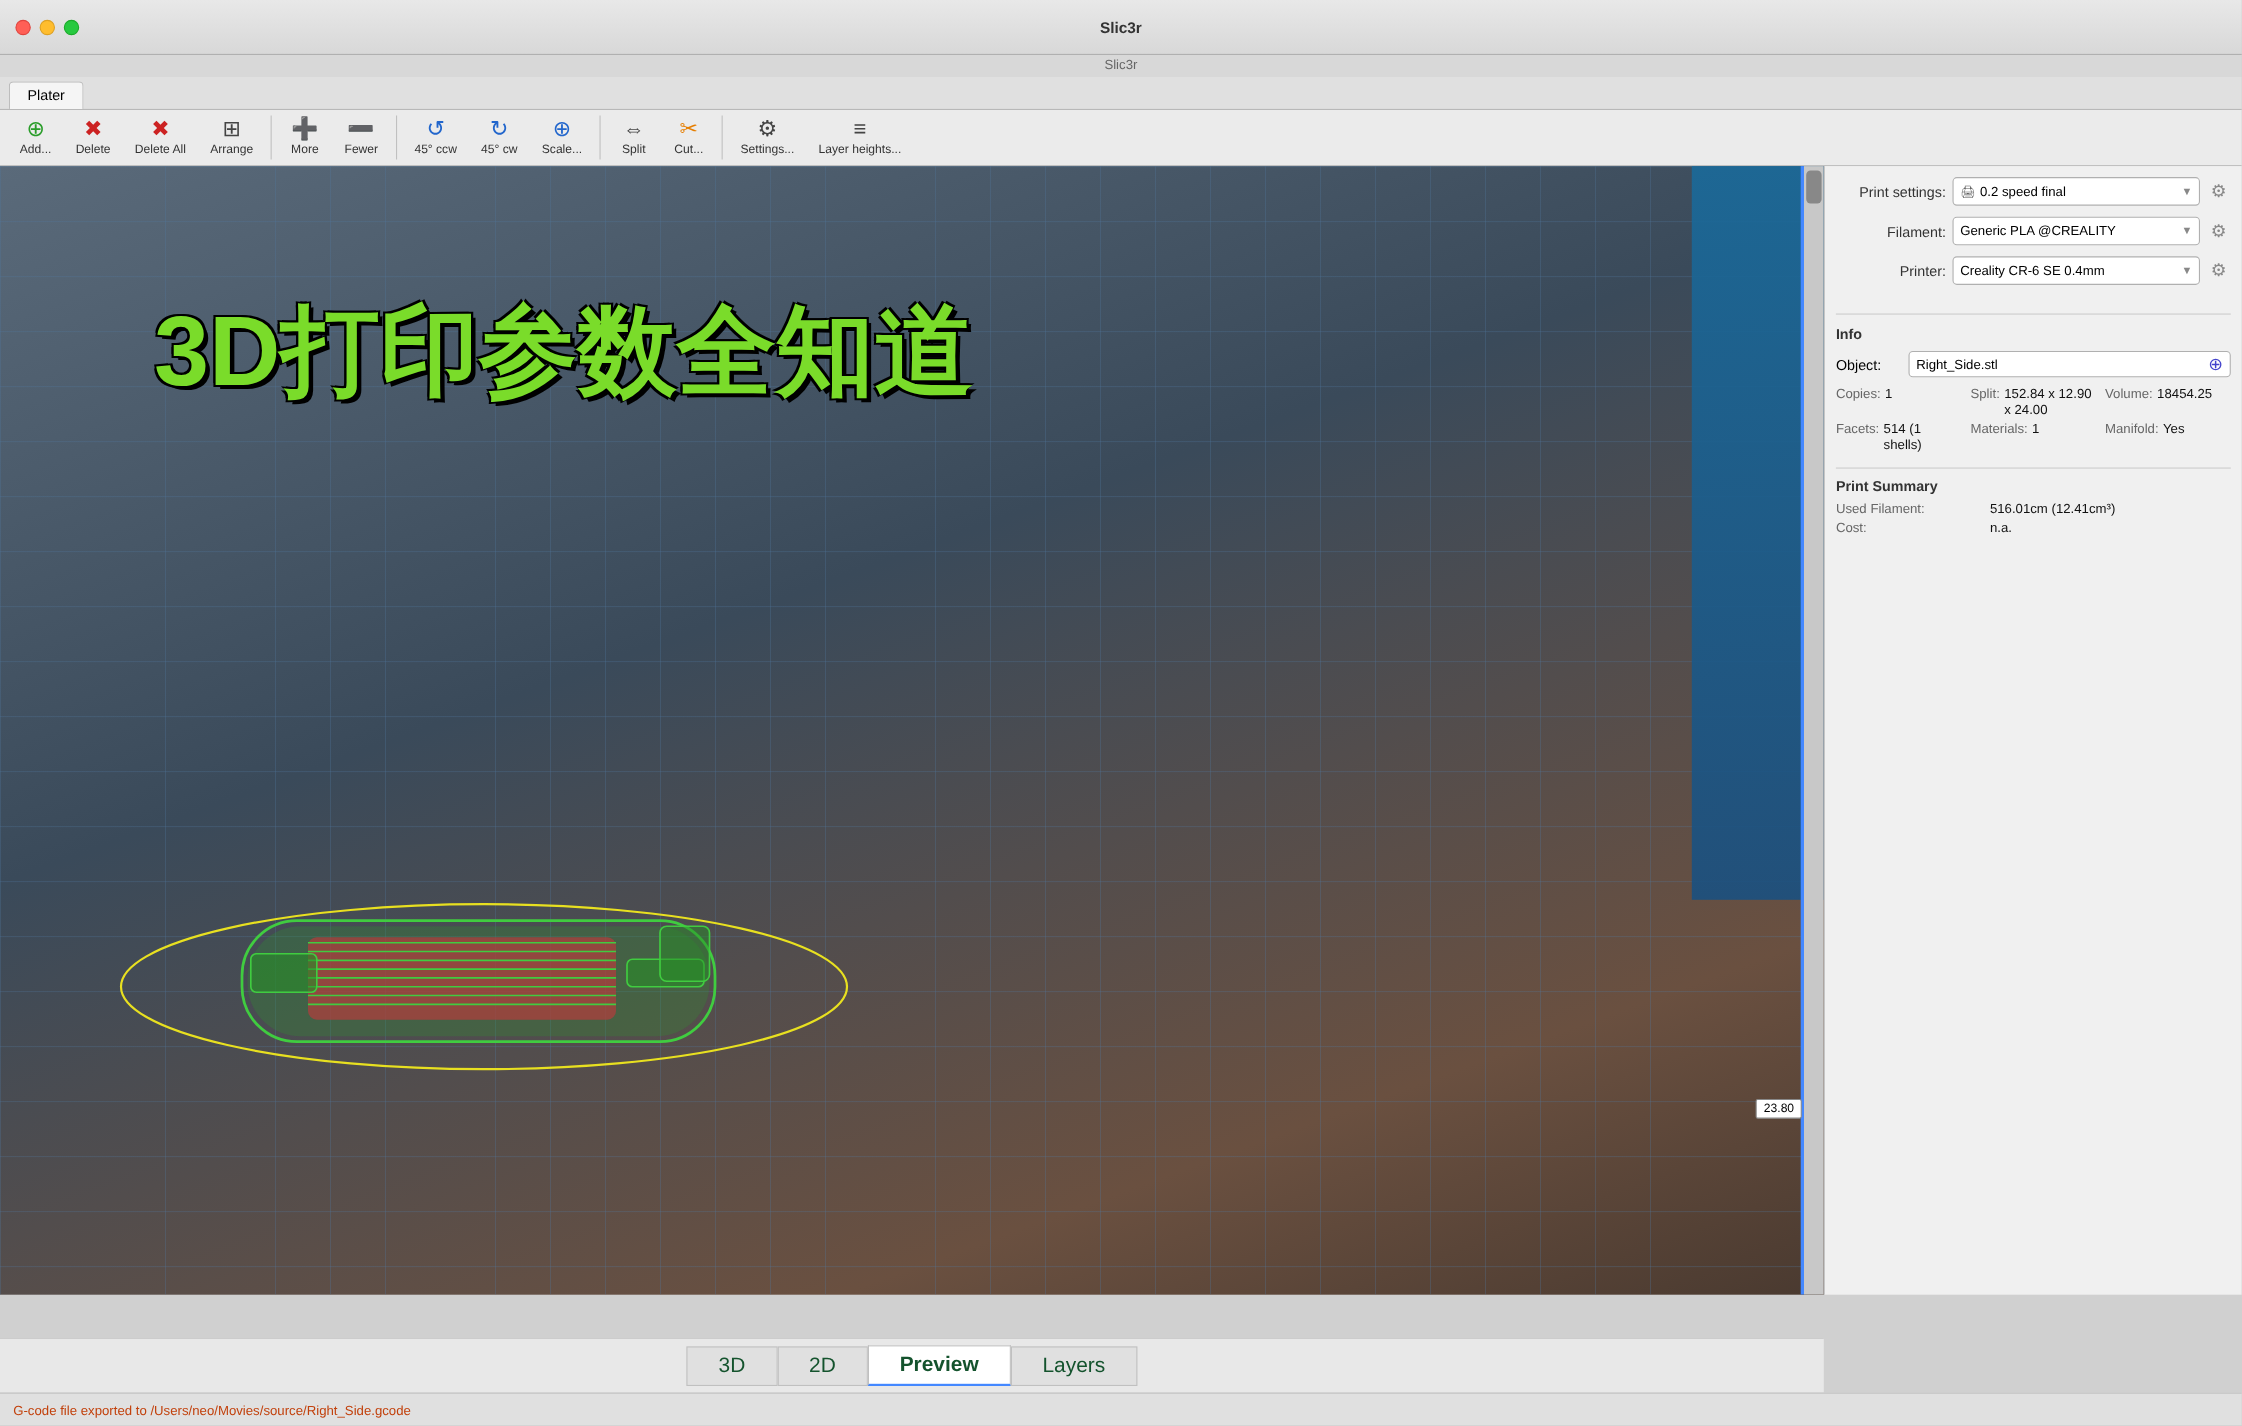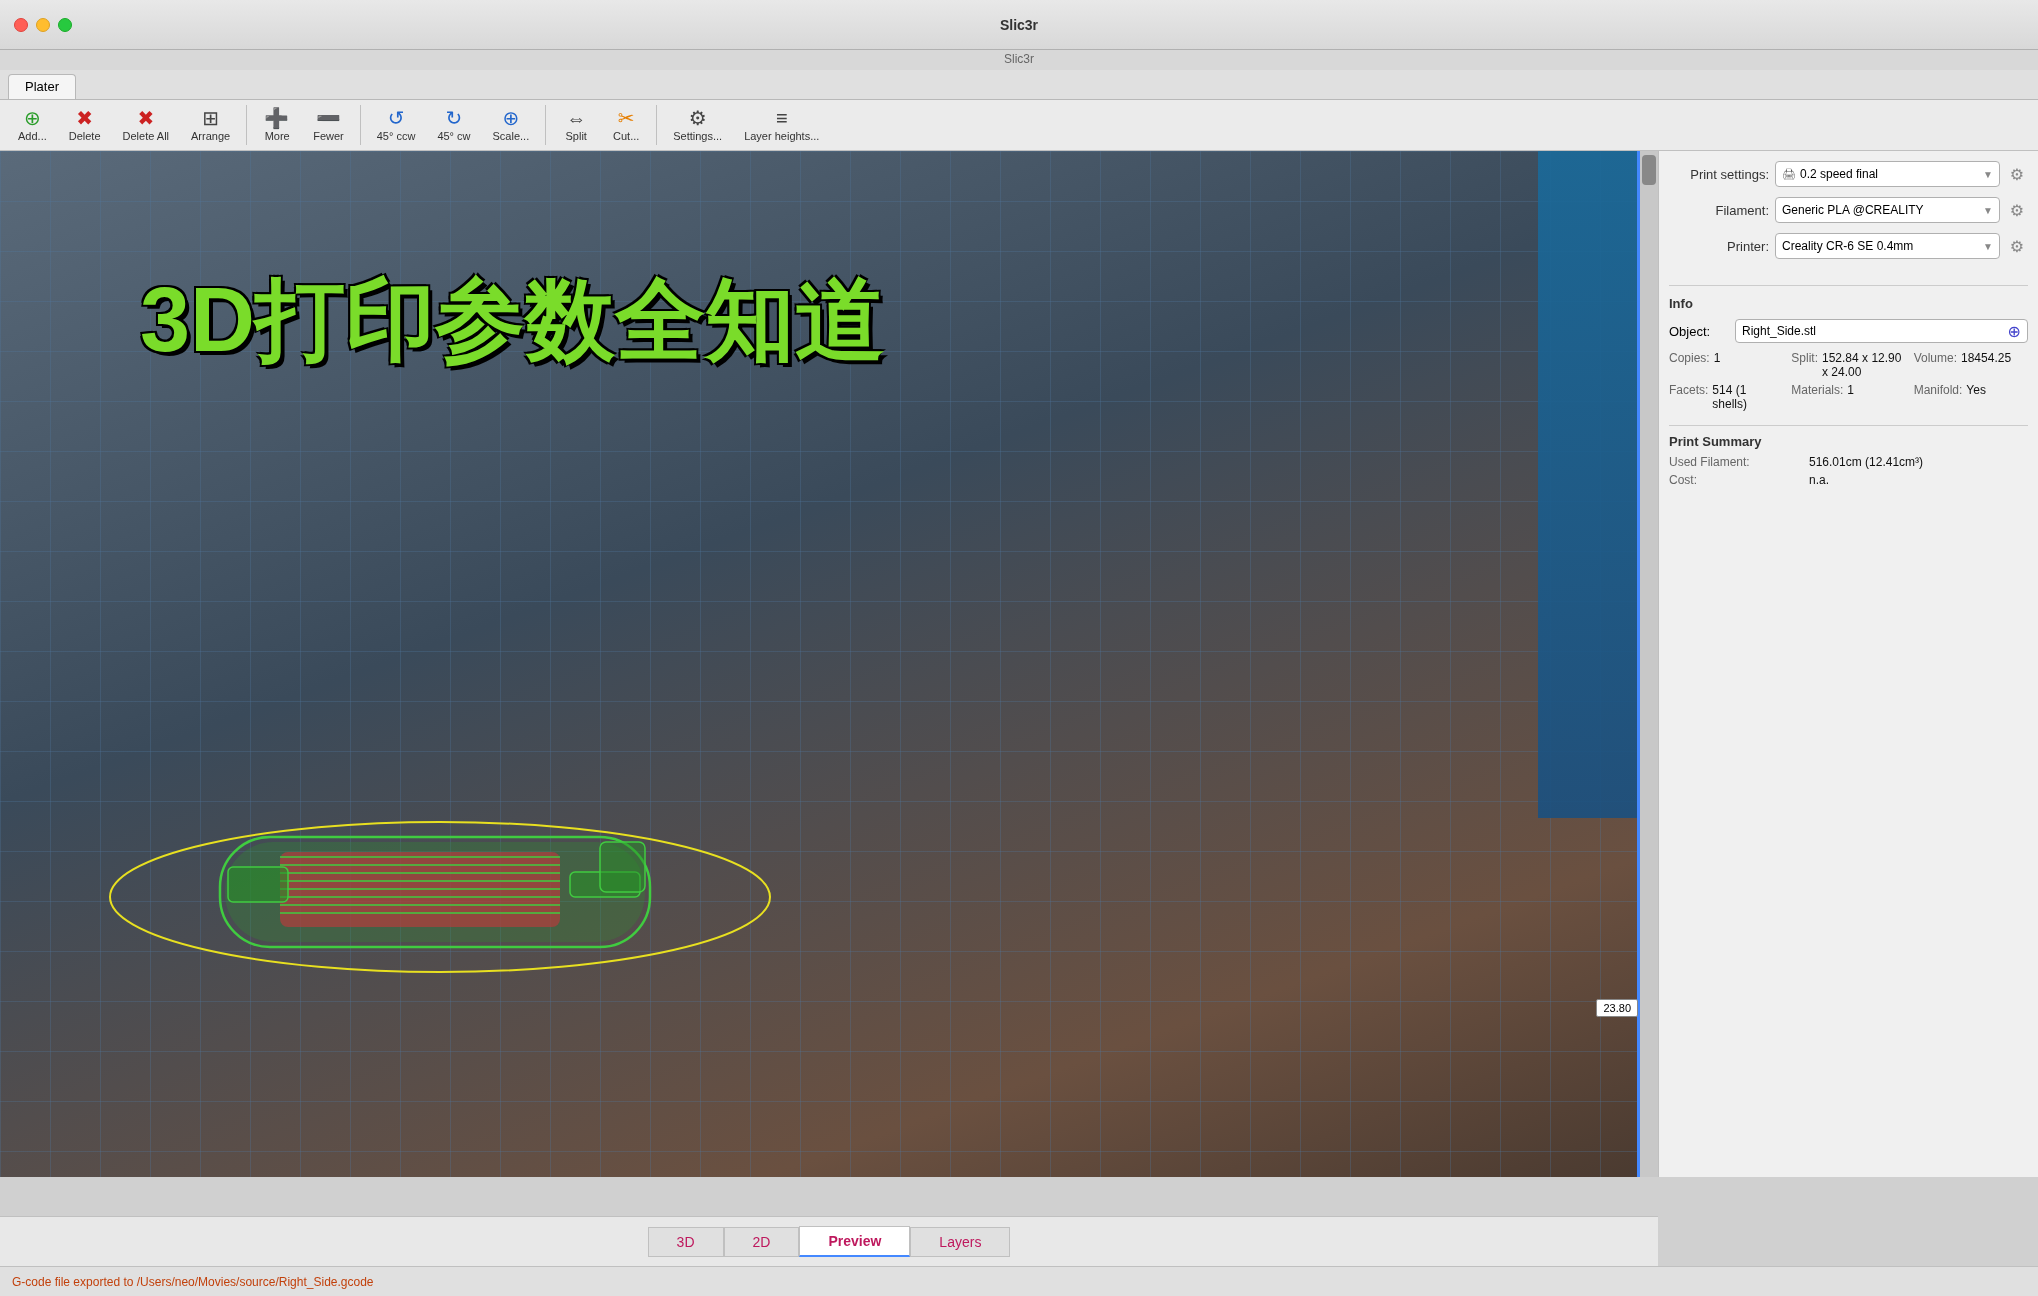--- a/index.html
+++ b/index.html
@@ -349,25 +349,25 @@
       align-items: center;
       justify-content: center;
       gap: 0;
       width: calc(100% - 380px);
       position: absolute;
       bottom: 30px;
       left: 0;
     }
     .view-btn {
       padding: 6px 28px;
-      font-size: 14px;
+      font-size: 19px;
       cursor: pointer;
       border: 1px solid #c0c0c0;
       background: #e0e0e0;
-      color: #be185d;
+      color: #14532d;
     }
     .view-btn.active {
       background: #fff;
       border-bottom: 2px solid #4488ff;
       font-weight: 600;
     }
 
     
     #statusbar {
       height: 30px;

